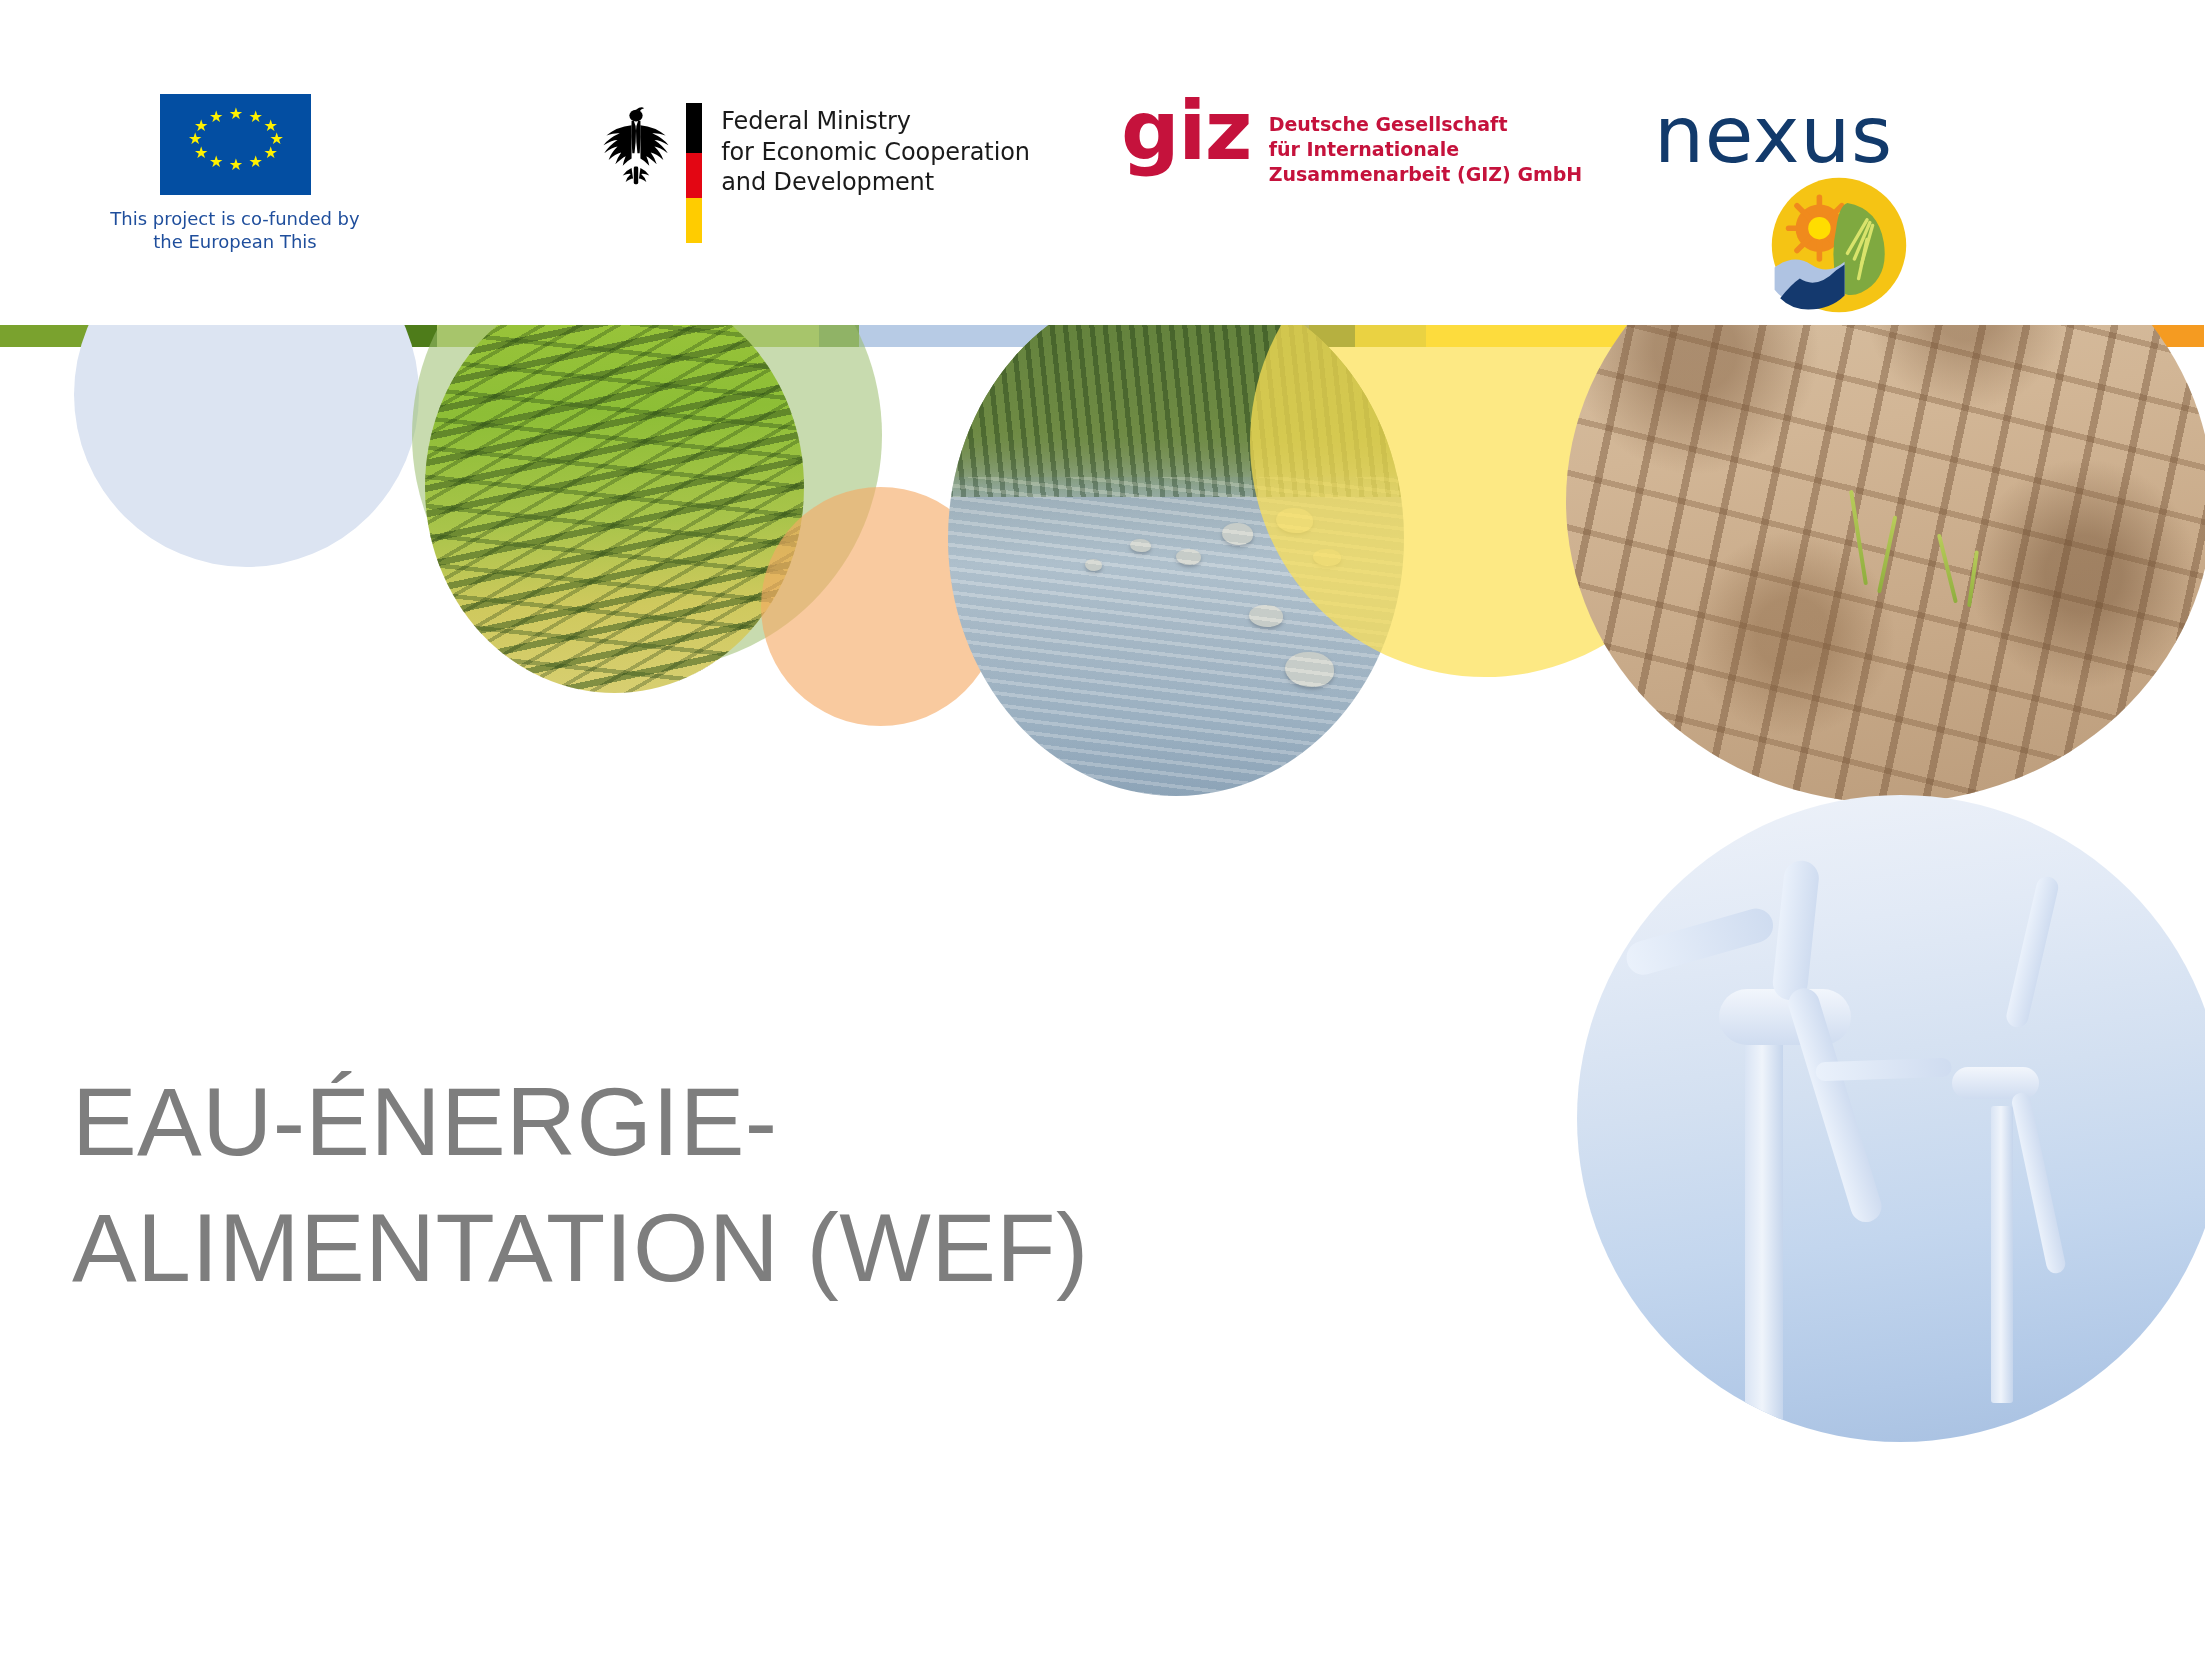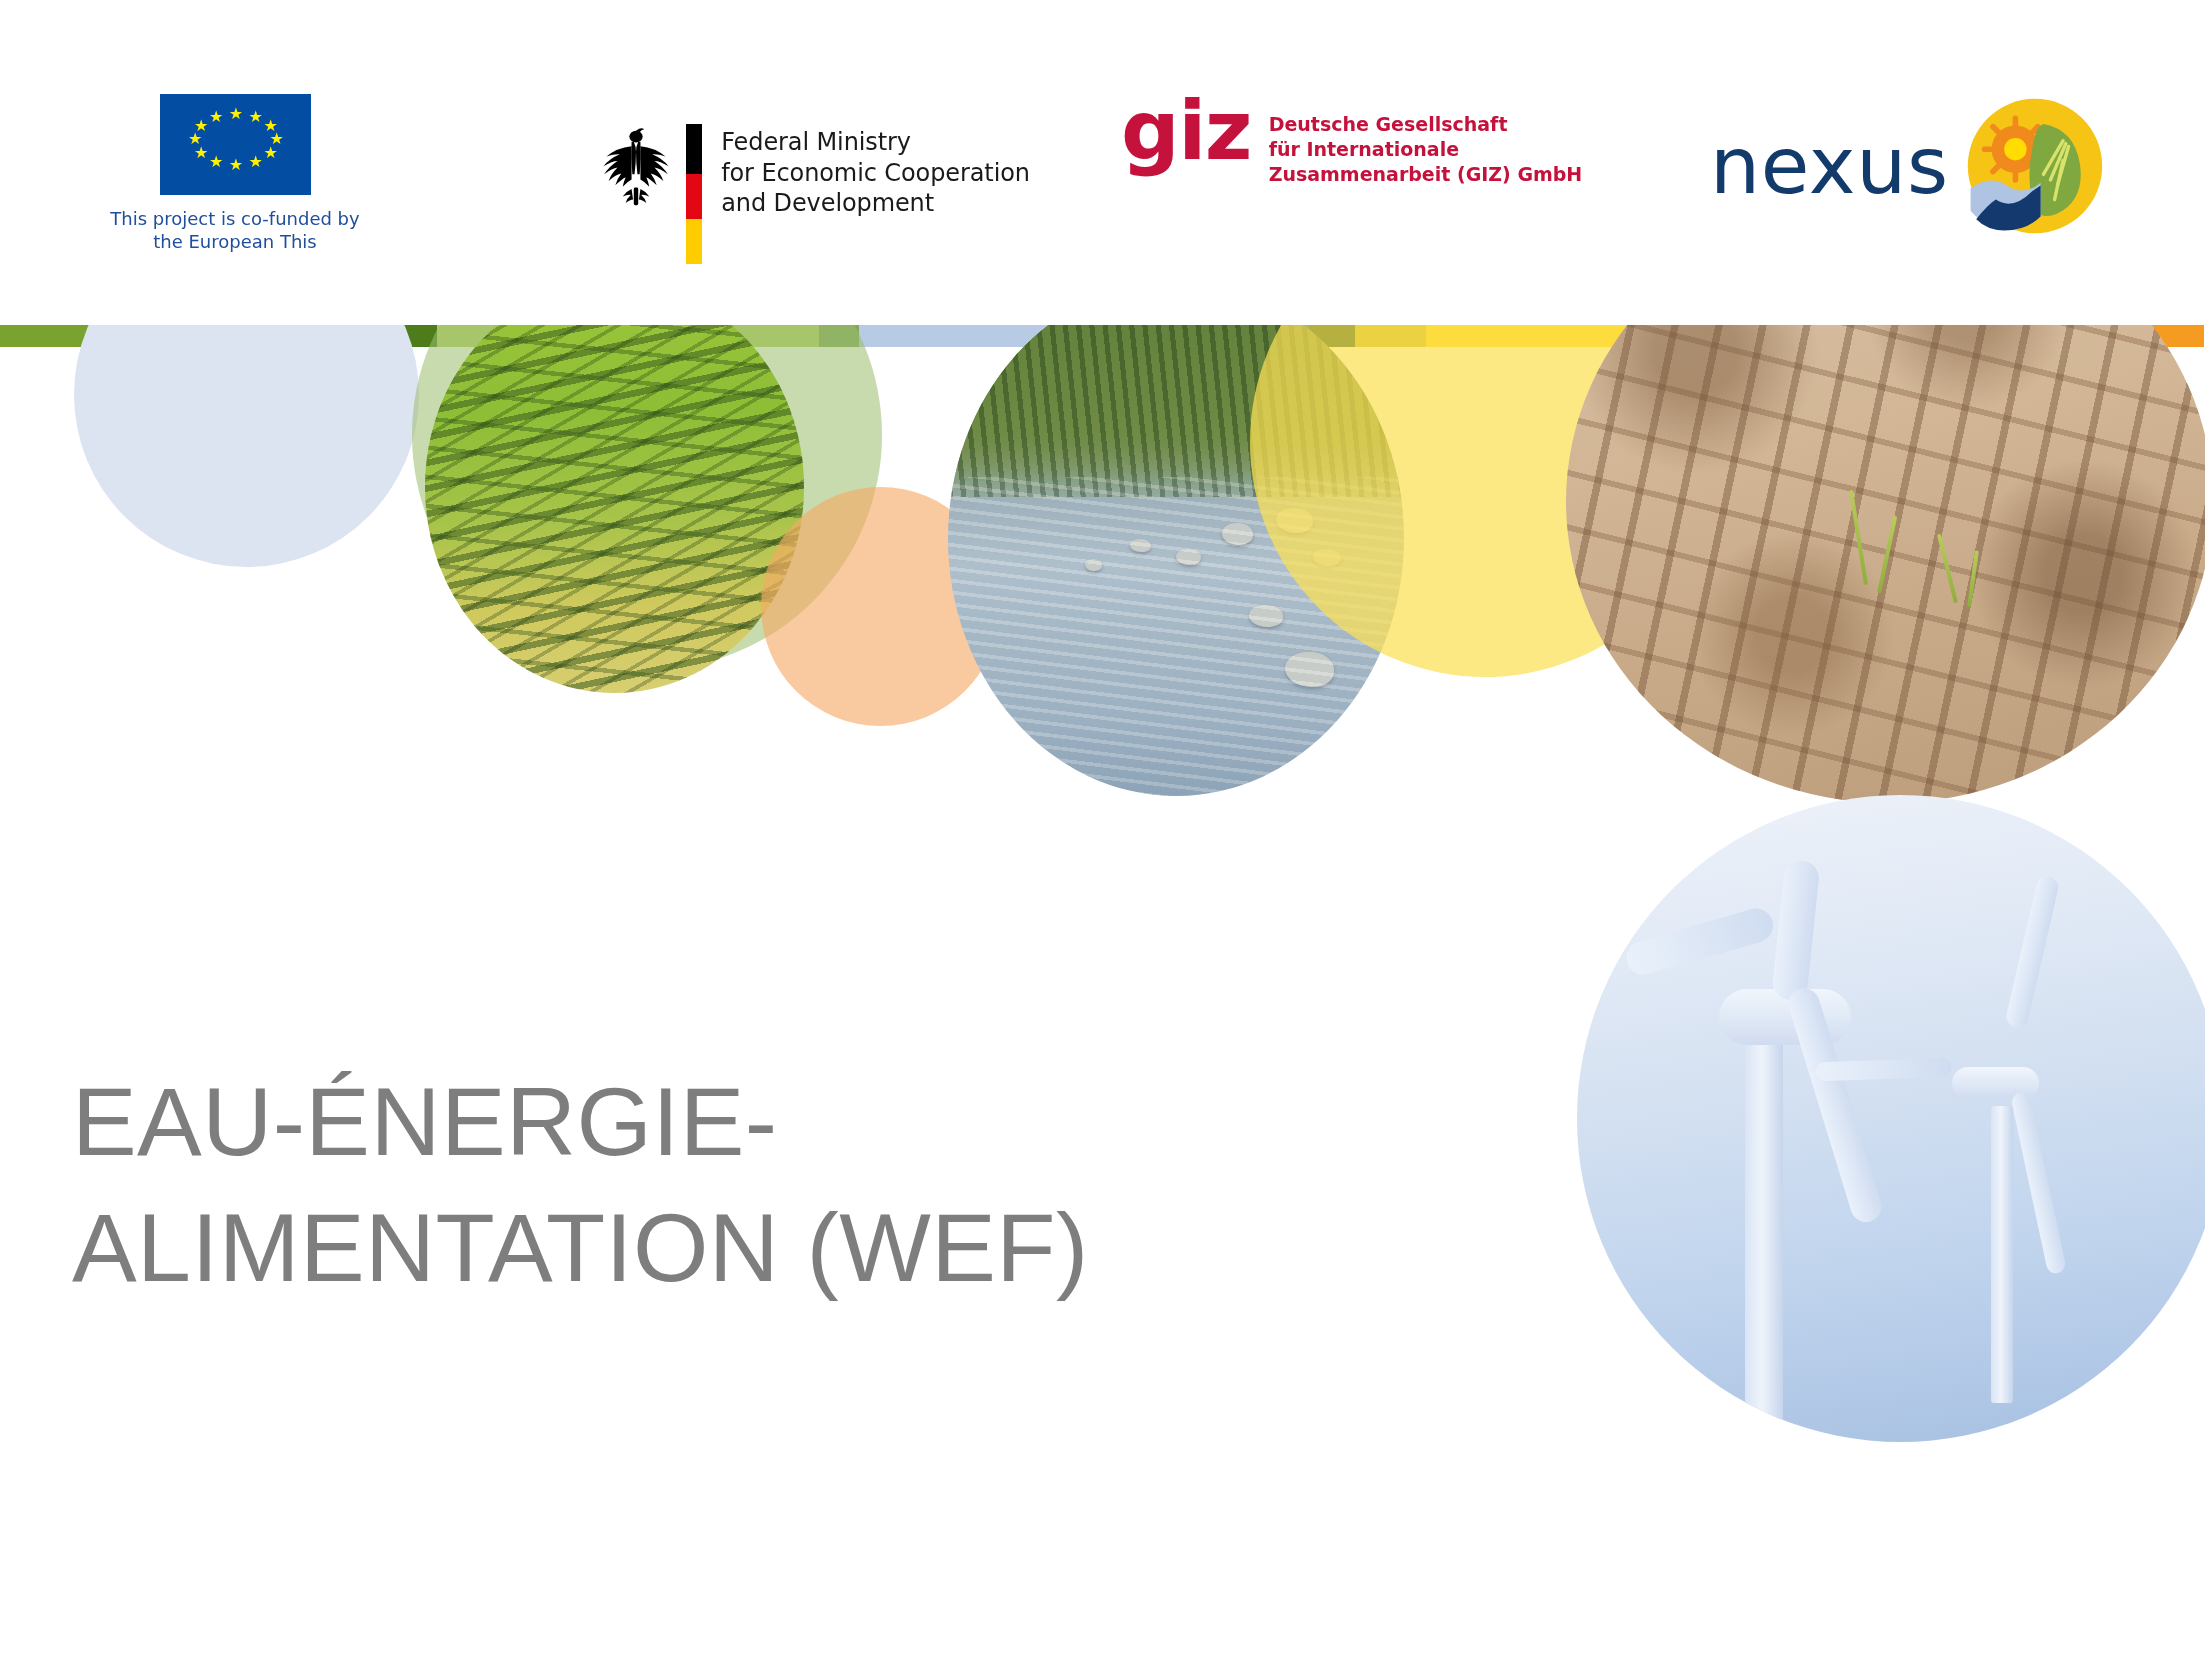--- a/index.html
+++ b/index.html
@@ -62,21 +62,20 @@
     font-family: "DejaVu Sans", sans-serif;
   }
 
   
   .bmz-logo {
     position: absolute;
     left: 599px;
     top: 103px;
     display: flex;
     align-items: flex-start;
-    margin-top: 21px;
   }
   .bmz-eagle {
     width: 74px;
     height: 85px;
     margin-right: 13.2px;
     flex: none;
   }
   .bmz-flag {
     width: 16px;
     height: 140px;
@@ -119,24 +118,25 @@
     font-size: 19px;
     line-height: 1.32;
     font-weight: bold;
     font-family: "DejaVu Sans", sans-serif;
     padding-top: 8.8px;
   }
 
   
   .nexus-logo {
     position: absolute;
-    left: 1710px;
+    left: 1654px;
     top: 96px;
     display: flex;
-    align-items: center;
+    align-items: flex-end;
+    flex-direction: column;
   }
   .nexus-word {
     color: #123A6B;
     font-size: 79px;
     line-height: 1;
     letter-spacing: 0.7px;
     font-family: "DejaVu Sans", sans-serif;
     margin-right: 16px;
   }
   .nexus-emblem { width: 140px; height: 140px; flex: none; }

